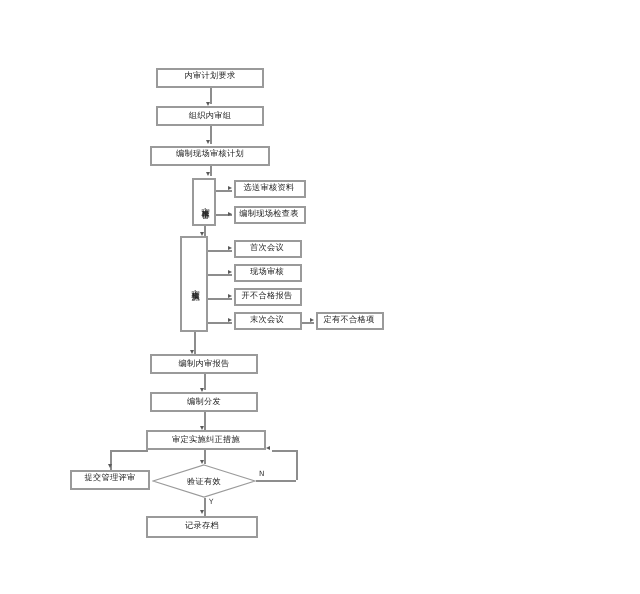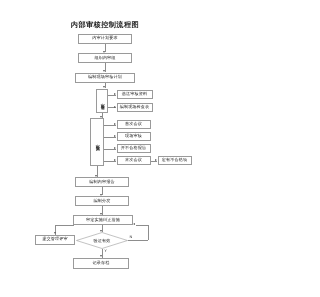--- a/index.html
+++ b/index.html
@@ -111,21 +111,20 @@
     font-size: 3.6px;
     color: #333333;
     font-family: "DejaVu Sans", "Liberation Sans", sans-serif;
   }
 </style>
 </head>
 <body>
 
 <div id="page">
 
-  <div class="title">内部审核控制流程图</div>
 
   <div class="node" style="left:78px; top:33.5px; width:54px; height:10px;">
     <span>内审计划要求</span>
   </div>
   <div class="ln v" style="left:104.7px; top:43.5px; height:8.5px;"></div>
   <div class="arrow down" style="left:103.3px; top:50.5px;"></div>
 
   <div class="node" style="left:78px; top:53px; width:54px; height:10px;">
     <span>组织内审组</span>
   </div>

